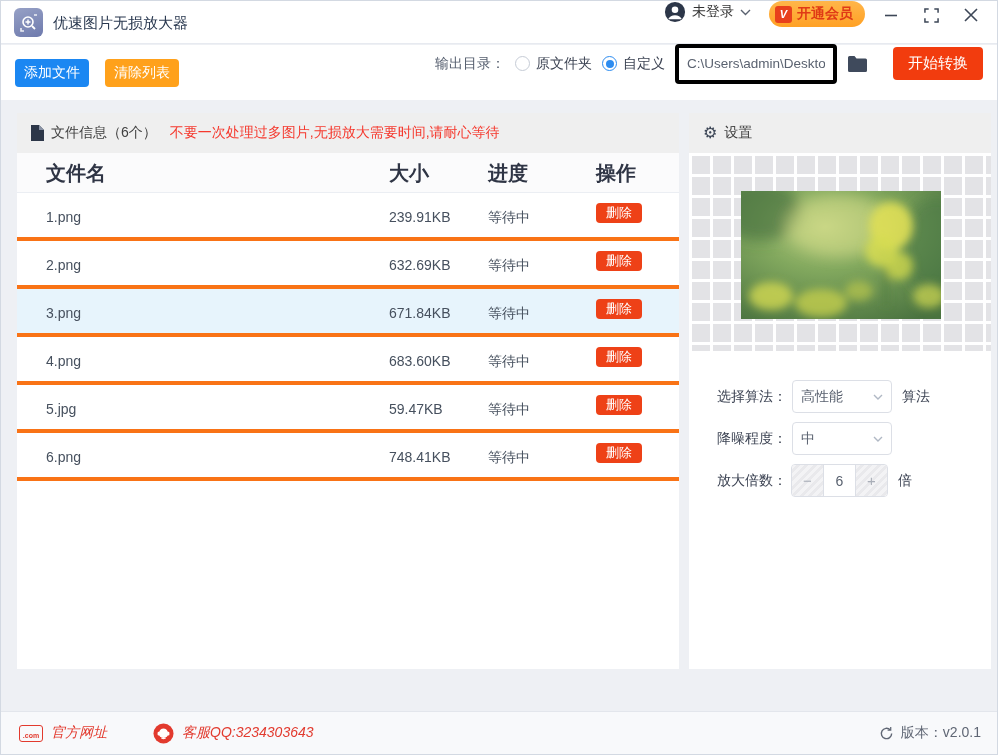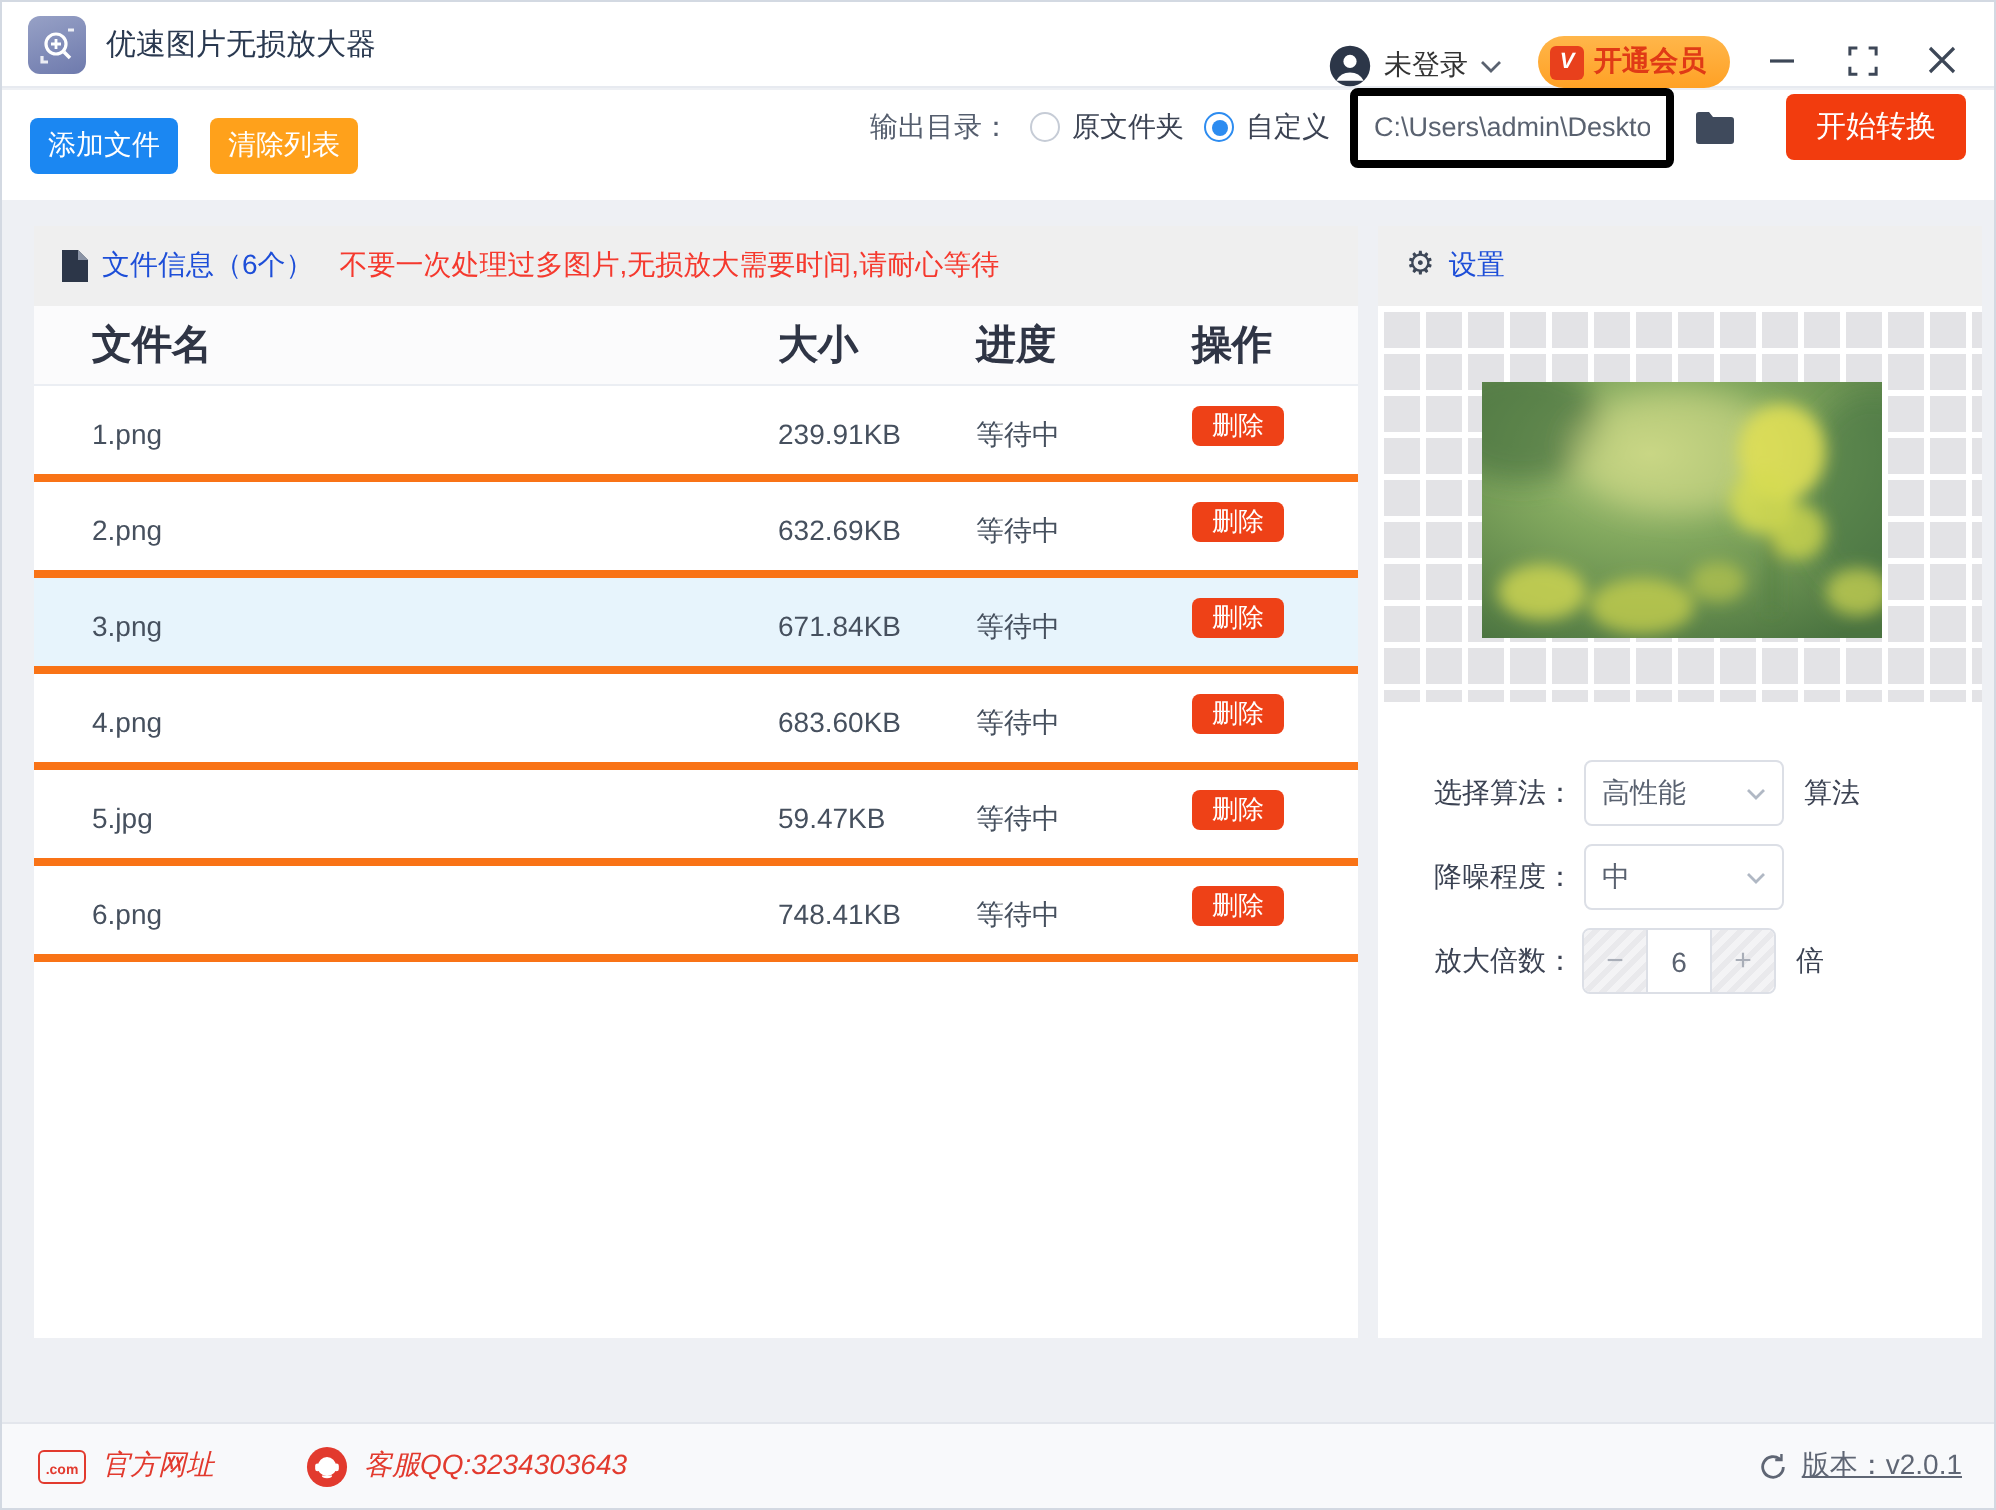--- a/index.html
+++ b/index.html
@@ -13,21 +13,21 @@
 
   
   .titlebar { position:absolute; left:0; top:0; width:100%; height:43px;
     background:#fff; border-bottom:1px solid #e7eaf0;padding-left:41px; }
   .app-icon { position:absolute; left:13px; top:7px; width:29px; height:29px;
     border-radius:6px; background:linear-gradient(160deg,#97a1c6,#6e7aad);
     display:flex; align-items:center; justify-content:center; }
   .app-title { position:absolute; left:52px; top:0; height:43px; line-height:43px;
     font-size:15px; color:#2a3950; }
   .tb-right { position:absolute; right:12px; top:0; height:43px;
-    display:flex; align-items:flex-end; gap:12px; }
+    display:flex; align-items:flex-start; gap:12px; }
   .login-group { display:flex; align-items:center; gap:6px; cursor:pointer; }
   .login-text { color:#333; font-size:14px; }
   .vip-pill { display:flex; align-items:center; gap:5px; height:26px;
     padding:0 12px 0 6px; border-radius:13px;
     background:linear-gradient(180deg,#ffb64a,#ffa125);
     cursor:pointer; margin-left:6px; }
   .vip-badge { width:17px; height:17px; border-radius:3px; background:#e8401c;
     color:#fff; font-size:11px; font-weight:bold; font-style:italic;
     display:flex; align-items:center; justify-content:center; }
   .vip-label { color:#e03a16; font-size:14px; font-weight:bold; }
@@ -54,21 +54,21 @@
     padding:16px 8px; font-size:13.5px; color:#5a6270; font-family:inherit; background:#fff; }
   .folder-btn { background:none; border:none; cursor:pointer; display:flex; padding:0; }
   .btn-start { width:90px; height:33px; background:#f23c0e; font-size:15px; margin-left:14px; }
 
   
   .panel { position:absolute; background:#fff; top:112px; height:556px; }
   .panel-left { left:16px; width:662px; }
   .panel-right { left:688px; width:302px; }
   .panel-head { height:40px; background:#efefef; display:flex; align-items:center;
     padding:0 14px; gap:7px; }
-  .panel-head-title { color:#1d4ed8; font-size:14px; }
+  .panel-head-title { color:#404040; font-size:14px; }
   .warn-text { color:#f5392e; font-size:14px; margin-left:6px; }
 
   
   .thead { position:relative; height:40px; background:#fbfbfc;
     border-bottom:1px solid #ebeef3; }
   .thead span { position:absolute; top:0; line-height:40px; font-weight:bold;
     color:#2f3545; font-size:20px; }
   .col-name { left:29px; } .col-size { left:372px; }
   .col-prog { left:471px; } .col-act { left:579px; }
   .file-row { position:relative; height:48px; border-bottom:4px solid #f97316; background:#fff; }
@@ -108,21 +108,21 @@
   .footer { position:absolute; left:0; bottom:0; width:100%; height:43px;
     background:#f8f9fb; border-top:1px solid #e3e6ec;
     display:flex; align-items:center; }
   .foot-left { display:flex; align-items:center; gap:8px; margin-left:18px; cursor:pointer; }
   .com-icon { width:24px; height:17px; border:1.5px solid #e23a2e; border-radius:3px;
     color:#e23a2e; font-size:7px; font-weight:bold;
     display:flex; align-items:flex-end; justify-content:center; line-height:8px; padding-bottom:1px;}
   .foot-red { color:#e23a2e; font-size:14px;font-style:italic; }
   .qq-group { display:flex; align-items:center; gap:8px; margin-left:46px; cursor:pointer; }
   .foot-right { margin-left:auto; margin-right:16px; display:flex; align-items:center;
-    gap:7px; color:#5f6674; cursor:pointer;text-decoration:underline; }
+    gap:7px; color:#5f6674; cursor:pointer; }
 </style>
 </head>
 <body>
 
 <div class="window">
 
   <div class="titlebar">
     <div class="app-icon">
       <svg width="20" height="20" viewBox="0 0 20 20" fill="none" stroke="#fff" stroke-width="1.6">
         <circle cx="9" cy="9" r="5"></circle>

